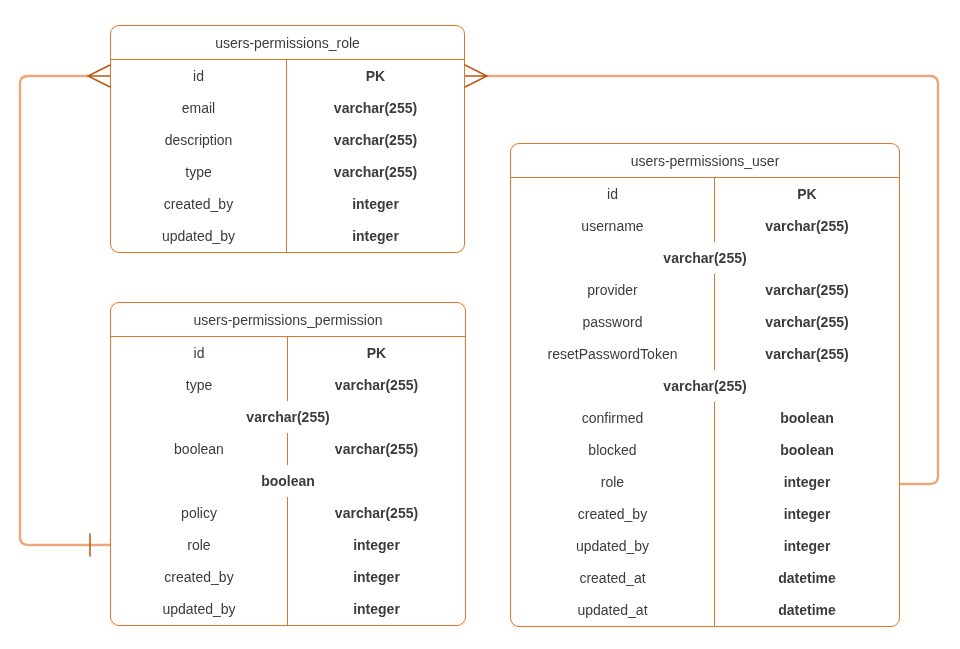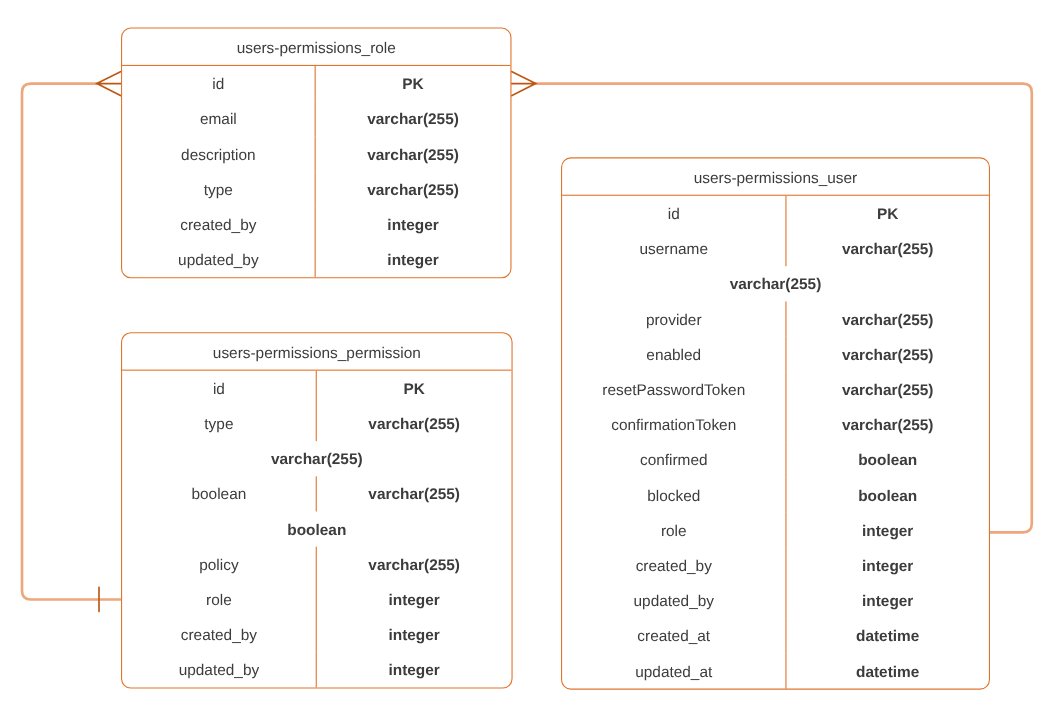--- a/index.html
+++ b/index.html
@@ -170,29 +170,28 @@
           <div class="cell type">varchar(255)</div>
         </div>
         <div class="row">
           <div class="cell type">varchar(255)</div>
         </div>
         <div class="row">
           <div class="cell name">provider</div>
           <div class="cell type">varchar(255)</div>
         </div>
         <div class="row">
-          <div class="cell name">enabled</div>
+          <div class="cell name">password</div>
           <div class="cell type">varchar(255)</div>
         </div>
         <div class="row">
           <div class="cell name">resetPasswordToken</div>
           <div class="cell type">varchar(255)</div>
         </div>
         <div class="row">
-          <div class="cell name">confirmationToken</div>
           <div class="cell type">varchar(255)</div>
         </div>
         <div class="row">
           <div class="cell name">confirmed</div>
           <div class="cell type">boolean</div>
         </div>
         <div class="row">
           <div class="cell name">blocked</div>
           <div class="cell type">boolean</div>
         </div>

